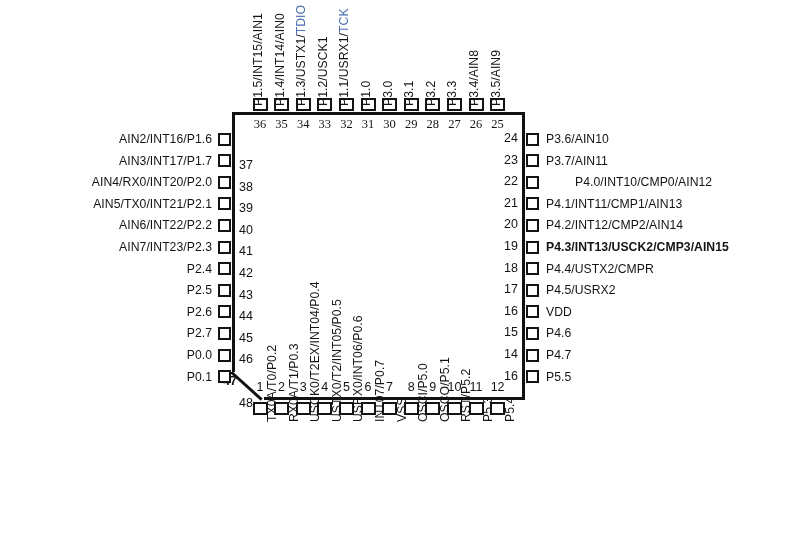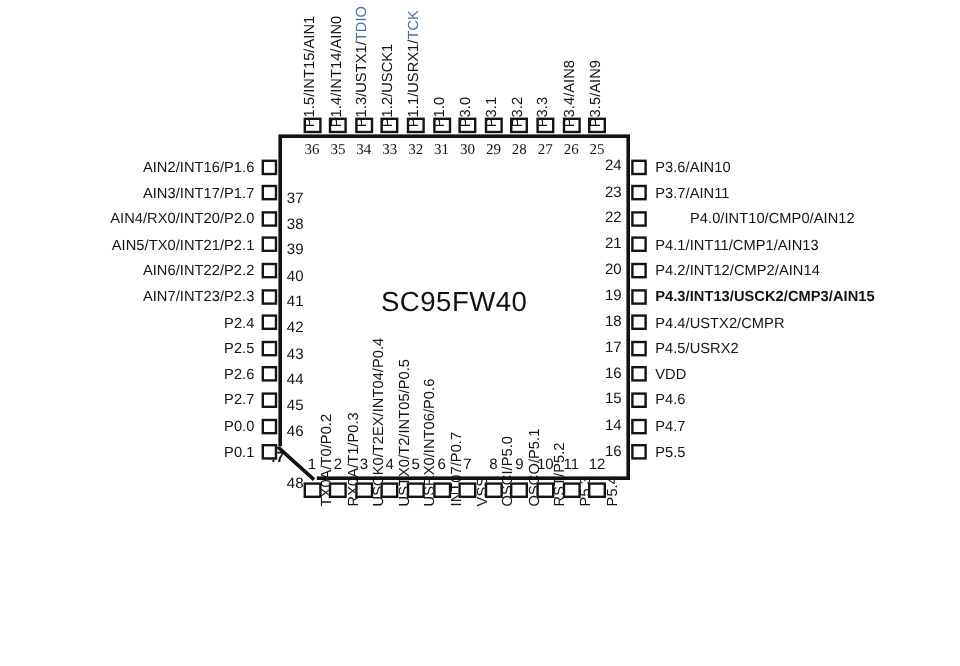--- a/index.html
+++ b/index.html
@@ -116,21 +116,20 @@
   }
   .accent { color: #4a6fae; }
 </style>
 </head>
 <body>
 
 <div id="diagram">
 
   <div class="chip-body"></div>
   <div class="chip-chamfer"></div>
-  <div class="chip-label">SC95FW40</div>
 
   <div id="pins-layer">
       <div class="pad pad-h" style="left: 252.5px; top: 98px;"></div>
       <div class="pinnum pinnum-top" style="left: 246px; top: 117px;">36</div>
       <div class="pinlabel-vert" style="left: 265px; top: 92px;">P1.5/INT15/AIN1</div>
       <div class="pad pad-h" style="left: 274.1px; top: 98px;"></div>
       <div class="pinnum pinnum-top" style="left: 267.6px; top: 117px;">35</div>
       <div class="pinlabel-vert" style="left: 286.6px; top: 92px;">P1.4/INT14/AIN0</div>
       <div class="pad pad-h" style="left: 295.7px; top: 98px;"></div>
       <div class="pinnum pinnum-top" style="left: 289.2px; top: 117px;">34</div>

